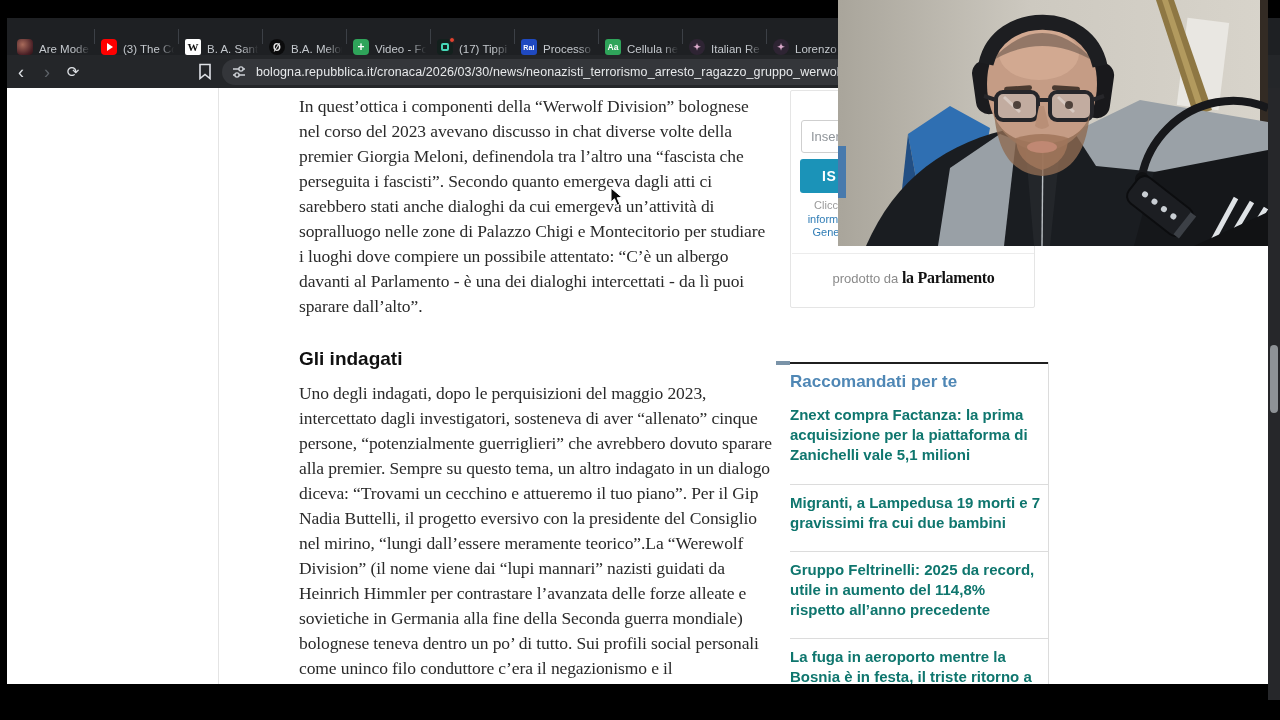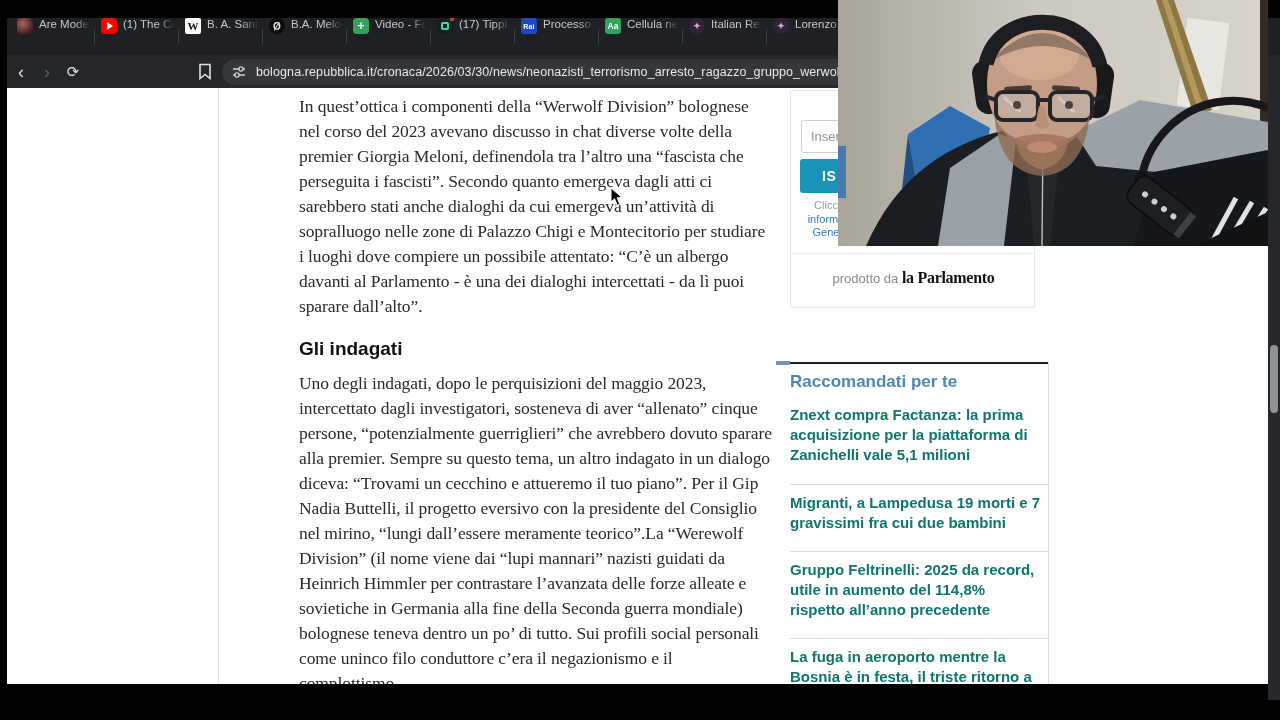--- a/index.html
+++ b/index.html
@@ -3,21 +3,21 @@
 <meta charset="utf-8">
 <style>
   html,body{margin:0;padding:0;background:#000;}
   *{box-sizing:border-box;}
   .stage{position:relative;width:1280px;height:720px;background:#000;overflow:hidden;
          font-family:"Liberation Sans",sans-serif;}
 
   
   .tabstrip{position:absolute;left:0;top:18px;width:1280px;height:37px;background:#1e2023;
             display:flex;align-items:center;padding-left:10px;}
-  .tab{width:84px;height:37px;display:flex;align-items:flex-start;gap:6px;padding-left:7px;
+  .tab{width:84px;height:37px;display:flex;align-items:flex-end;gap:6px;padding-left:7px;
        position:relative;flex:0 0 auto;cursor:default;}
   .tab:not(:first-child)::before{content:"";position:absolute;left:0;top:11px;width:1px;height:15px;background:#3c4046;}
   .tab-label{font-size:11.5px;color:#c4c8cd;white-space:nowrap;overflow:hidden;width:54px;
              -webkit-mask-image:linear-gradient(90deg,#000 65%,transparent 95%);
              mask-image:linear-gradient(90deg,#000 65%,transparent 95%);}
   .fav{width:16px;height:16px;border-radius:4px;flex:0 0 auto;display:flex;align-items:center;
        justify-content:center;font-size:9px;font-weight:bold;position:relative;}
   .fav-avatar{background:radial-gradient(circle at 35% 35%,#a86a5a,#4a2026 70%,#2a1215);border-radius:4px;}
   .fav-yt{background:#ff0000;border-radius:4px;}
   .fav-yt .tri{width:0;height:0;border-left:6px solid #fff;border-top:4px solid transparent;border-bottom:4px solid transparent;margin-left:2px;}
@@ -40,21 +40,21 @@
            background:#34363a;display:flex;align-items:center;padding:0 10px;gap:10px;}
   .url-text{font-size:12.5px;color:#e7e9eb;white-space:nowrap;overflow:hidden;letter-spacing:.1px;}
 
   
   .page{position:absolute;left:7px;top:88px;width:1261px;height:596px;background:#fff;overflow:hidden;}
   .col-divider{position:absolute;left:211px;top:0;width:1px;height:612px;background:#e4e4e4;}
 
   .article{position:absolute;left:292px;top:0;width:474px;height:612px;overflow:hidden;
            font-family:"Liberation Serif",serif;color:#2a2a2a;}
   .article p{margin:6px 0 0 0;font-size:17.5px;line-height:25px;letter-spacing:-0.1px;}
-  .article h2{margin:19px 0 0 0;font-family:"Liberation Sans",sans-serif;font-size:19px;color:#101010;}
+  .article h2{margin:29px 0 0 0;font-family:"Liberation Sans",sans-serif;font-size:19px;color:#101010;}
   .article .p2{margin-top:11px;}
 
   .sidebar{position:absolute;left:0;top:0;width:1261px;height:612px;}
   .nl-card{position:absolute;left:783px;top:2px;width:245px;height:218px;background:#fff;
            border:1px solid #e5e5e5;border-radius:2px;}
   .nl-input{position:absolute;left:10px;top:29px;width:225px;height:33px;border:1px solid #cfcfcf;
             border-radius:3px;font-size:13px;padding:0 9px;color:#333;background:#fff;outline:none;}
   .nl-input::placeholder{color:#8f9499;}
   .nl-btn{position:absolute;left:9px;top:68px;width:227px;height:34px;background:#1b93b8;border:none;
           border-radius:3px;color:#fff;font-weight:bold;font-size:14px;text-align:left;
@@ -134,21 +134,21 @@
 
   <div class="tabstrip">
     <div class="tab">
       <span class="fav fav-avatar"></span>
       <span class="tab-label">Are Mode</span>
     </div>
     <div class="tab">
       <span class="fav fav-yt">
           <span class="tri"></span>
         </span>
-      <span class="tab-label">(1) The Co</span>
+      <span class="tab-label">(3) The Co</span>
     </div>
     <div class="tab">
       <span class="fav fav-wiki">W</span>
       <span class="tab-label">B. A. Sant</span>
     </div>
     <div class="tab">
       <span class="fav fav-dark">Ø</span>
       <span class="tab-label">B.A. Meloni</span>
     </div>
     <div class="tab">

